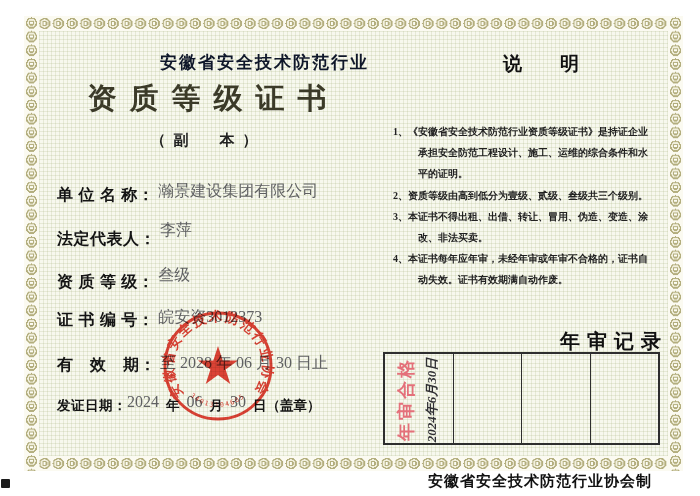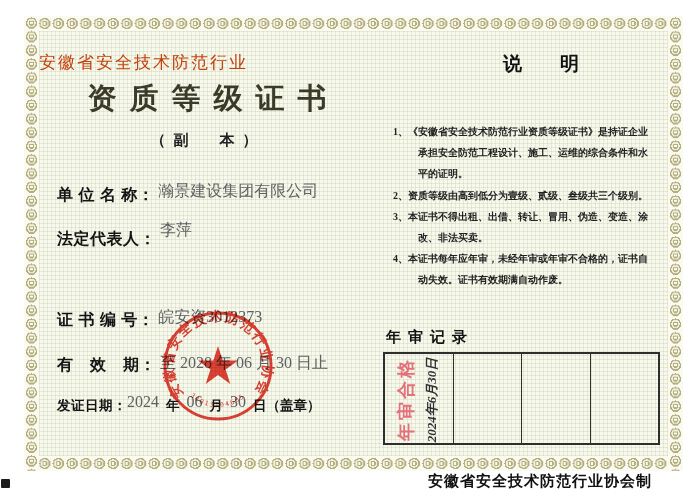--- a/index.html
+++ b/index.html
@@ -29,22 +29,22 @@
     position:absolute; left:39px; top:31px; width:629px; height:425px;
     background-color:#f7f8ee;
     background-image:
       linear-gradient(rgba(160,175,120,0.20) 1px, transparent 1px),
       linear-gradient(90deg, rgba(160,175,120,0.20) 1px, transparent 1px);
     background-size:4px 4px;
   }
 
   
   .left-col { position:absolute; left:39px; top:31px; width:340px; height:425px; }
-  .industry { position:absolute; left:0; top:20px; width:330px; text-align:left;
-              font-weight:normal; font-size:17px; letter-spacing:2px; color:#c2410c;
+  .industry { position:absolute; left:0; top:20px; width:330px; text-align:right;
+              font-weight:bold; font-size:17px; letter-spacing:2px; color:#0f172a;
               font-family:"Liberation Serif", serif; }
   .cert-title { position:absolute; left:0; top:48px; width:336px; text-align:center;
               font-weight:bold; font-size:29px; letter-spacing:13px; text-indent:13px; color:#3b3a28; }
   .copy-type { position:absolute; left:0; top:100px; width:330px; text-align:center;
               font-weight:bold; font-size:15px; letter-spacing:8px; text-indent:8px; color:#222; }
 
   .field-row { position:absolute; left:18px; white-space:nowrap; }
   .f-label { font-weight:bold; font-size:16px; color:#141414; letter-spacing:0.5px; }
   .f-value { font-family:"Liberation Serif", serif; font-size:16px; color:#5f6062;
              position:relative; margin-left:4px; }
@@ -64,22 +64,22 @@
           mix-blend-mode:multiply; opacity:0.92; z-index:5; }
 
   
   .right-col { position:absolute; left:379px; top:31px; width:289px; height:425px; }
   .notes-title { position:absolute; left:0; top:20px; width:324px; text-align:center;
                  font-weight:bold; font-size:19px; color:#111; }
   .notes-list { position:absolute; left:14px; top:54px; width:264px;
                 font-family:"Liberation Serif", serif; font-weight:bold;
                 font-size:10px; color:#222; line-height:2.12;margin-top:36px; }
   .notes-list p { padding-left:25px; text-indent:-25px; }
-  .review-title { position:absolute; left:0; top:297px; width:289px; text-align:left;
-                  font-weight:bold; font-size:15px; letter-spacing:7px; text-indent:7px; color:#111; }
+  .review-title { position:absolute; left:0; top:297px; width:289px; text-align:right;
+                  font-weight:bold; font-size:20px; letter-spacing:7px; text-indent:7px; color:#111; }
   .review-table { position:absolute; left:4px; top:321px; width:277px; height:93px;
                   border:2px solid #2e2e2e; display:flex; background:transparent; }
   .review-cell { flex:1; border-right:1.5px solid #2e2e2e; position:relative; }
   .review-cell:last-child { border-right:none; }
   .v-stamp { position:absolute; left:21px; top:50%; transform:translate(-50%,-50%) rotate(-90deg);
              white-space:nowrap; font-family:"Liberation Serif", serif; font-weight:bold;
              font-size:18px; letter-spacing:3px; color:#e4707a; }
   .v-date  { position:absolute; left:47px; top:52%; transform:translate(-50%,-50%) rotate(-90deg);
              white-space:nowrap; font-family:"Liberation Serif", serif; font-style:italic;
              font-weight:bold; font-size:13px; color:#2f2f33; }
@@ -105,20 +105,23 @@
   <div class="left-col">
     <div class="industry">安徽省安全技术防范行业</div>
     <div class="cert-title">资质等级证书</div>
     <div class="copy-type">（副　本）</div>
 
     <div class="field-row row-legal">
       <span class="f-label">法定代表人：</span><span class="f-value">李萍</span>
     </div>
     <div class="field-row row-company">
       <span class="f-label">单 位 名 称：</span><span class="f-value">瀚景建设集团有限公司</span>
+    </div>
+    <div class="field-row row-grade">
+      <span class="f-label">资 质 等 级：</span><span class="f-value">叁级</span>
     </div>
     <div class="field-row row-certno">
       <span class="f-label">证 书 编 号：</span><span class="f-value">皖安资3012373</span>
     </div>
     <div class="field-row row-valid">
       <span class="f-label">有　效　期：</span><span class="f-value">至 2028 年 06 月 30 日止</span>
     </div>
     <div class="field-row row-issue">
       <span class="f-label">发证日期：</span><span class="f-value">2024</span><span class="f-unit">年</span><span class="f-value">06</span><span class="f-unit">月</span><span class="f-value">30</span><span class="f-unit">日（盖章）</span>
     </div>

